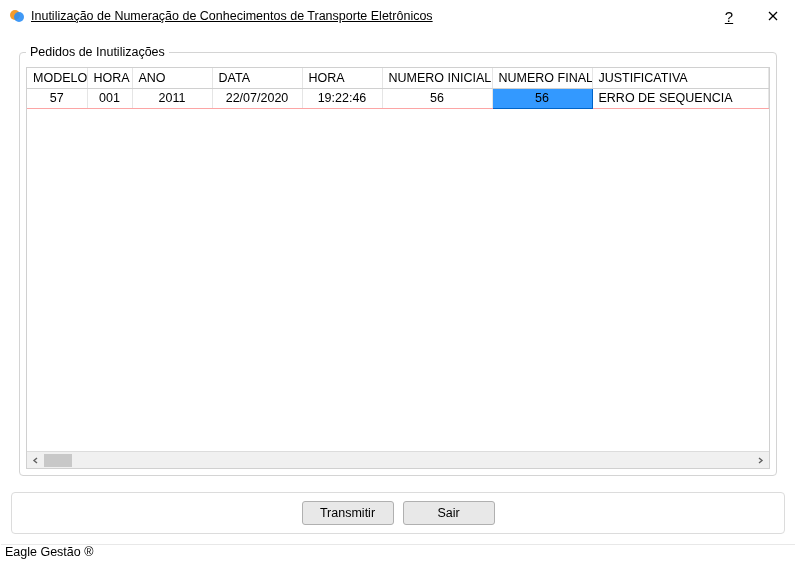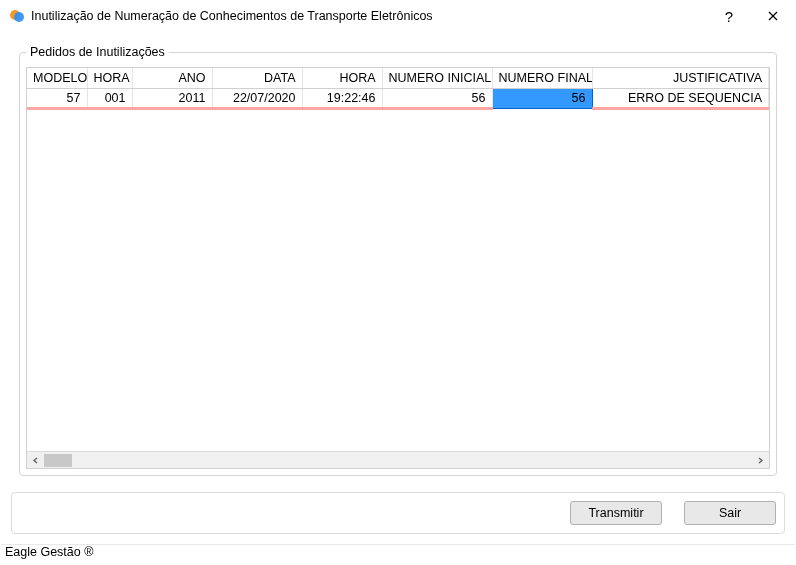--- a/index.html
+++ b/index.html
@@ -18,20 +18,21 @@
     display: flex;
     flex-direction: column;
     border: 1px solid #fff;
   }
   .titlebar {
     display: flex;
     align-items: center;
     height: 30px;
     padding: 0 0 0 8px;
     background: #fff;
+    text-decoration: underline;
   }
   .titlebar .app-icon {
     width: 16px;
     height: 16px;
     margin-right: 6px;
     position: relative;
   }
   .titlebar .app-icon svg { display: block; }
   .titlebar .title-text {
     flex: 0 0 auto;
@@ -93,34 +94,34 @@
   table.grid {
     border-collapse: collapse;
     width: 100%;
     table-layout: fixed;
   }
   table.grid th, table.grid td {
     border-right: 1px solid #e5e5e5;
     padding: 2px 6px;
     height: 20px;
     font-size: 12.5px;
-    text-align: right;
+    text-align: left;
     white-space: nowrap;
     overflow: hidden;
   }
   table.grid th {
     background: #fff;
     border-bottom: 1px solid #d0d0d0;
     font-weight: 400;
     color: #000;
   }
   table.grid td {
-    border-bottom: 3px solid #fca5a5;
-  }
-  table.grid th.c-center, table.grid td.c-center { text-align: right; }
+    border-bottom: 1px solid #fca5a5;
+  }
+  table.grid th.c-center, table.grid td.c-center { text-align: center; }
   table.grid td.selected {
     background: #3399ff;
     border: 1px solid #0064c8;
     color: #000;
   }
 
   .hscroll {
     height: 17px;
     background: #f0f0f0;
     border-top: 1px solid #dcdcdc;
@@ -151,22 +152,22 @@
     width: 28px;
     background: #c8c8c8;
     border-radius: 0;
   }
 
   .button-panel {
     border: 1px solid #dcdcdc;
     border-radius: 4px;
     padding: 8px;
     display: flex;
-    justify-content: flex-end;
-    gap: 22px;
+    justify-content: center;
+    gap: 9px;
   }
   button.action {
     min-width: 92px;
     height: 24px;
     background: #e8e8e8;
     border: 1px solid #b0b0b0;
     border-radius: 3px;
     font-family: inherit;
     font-size: 12.5px;
     color: #000;

